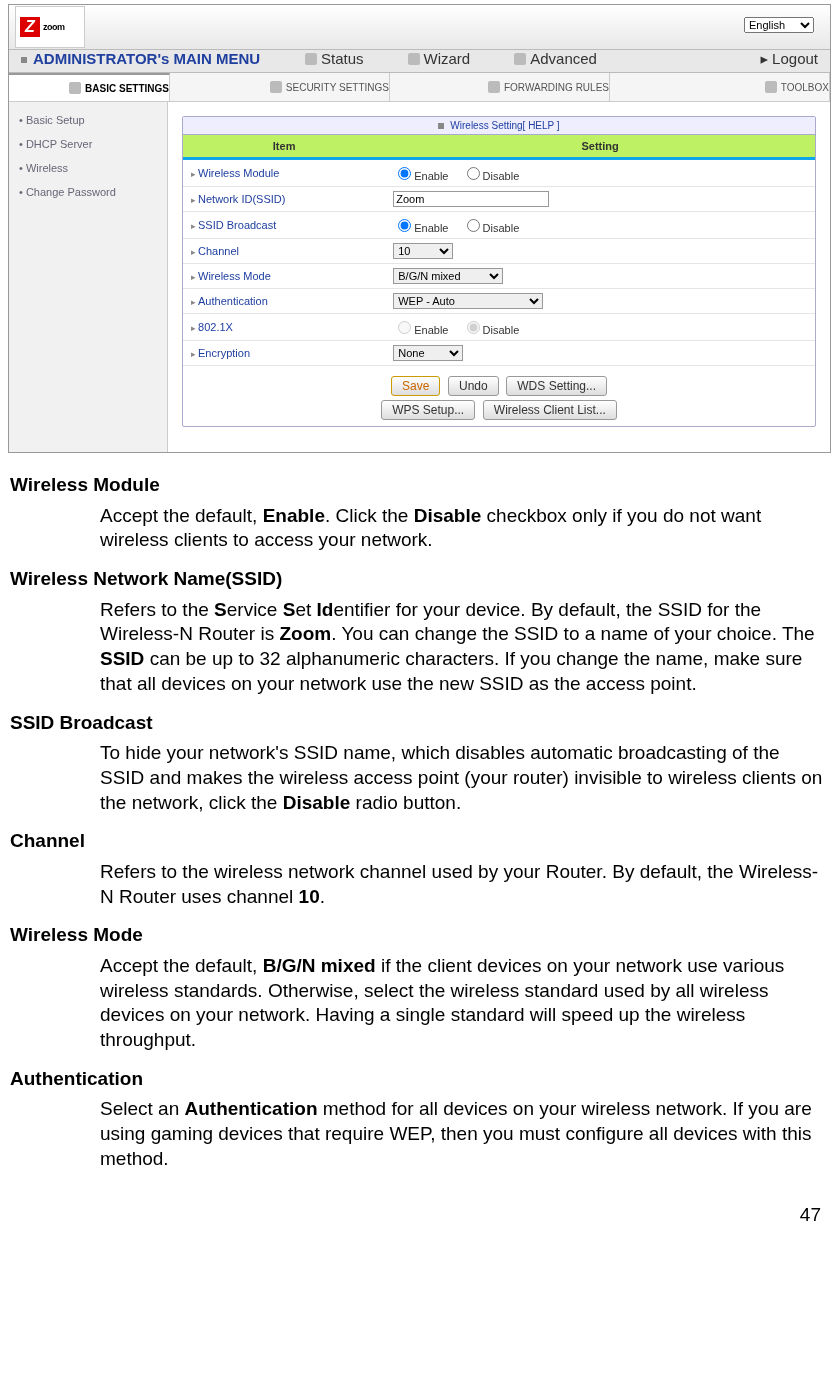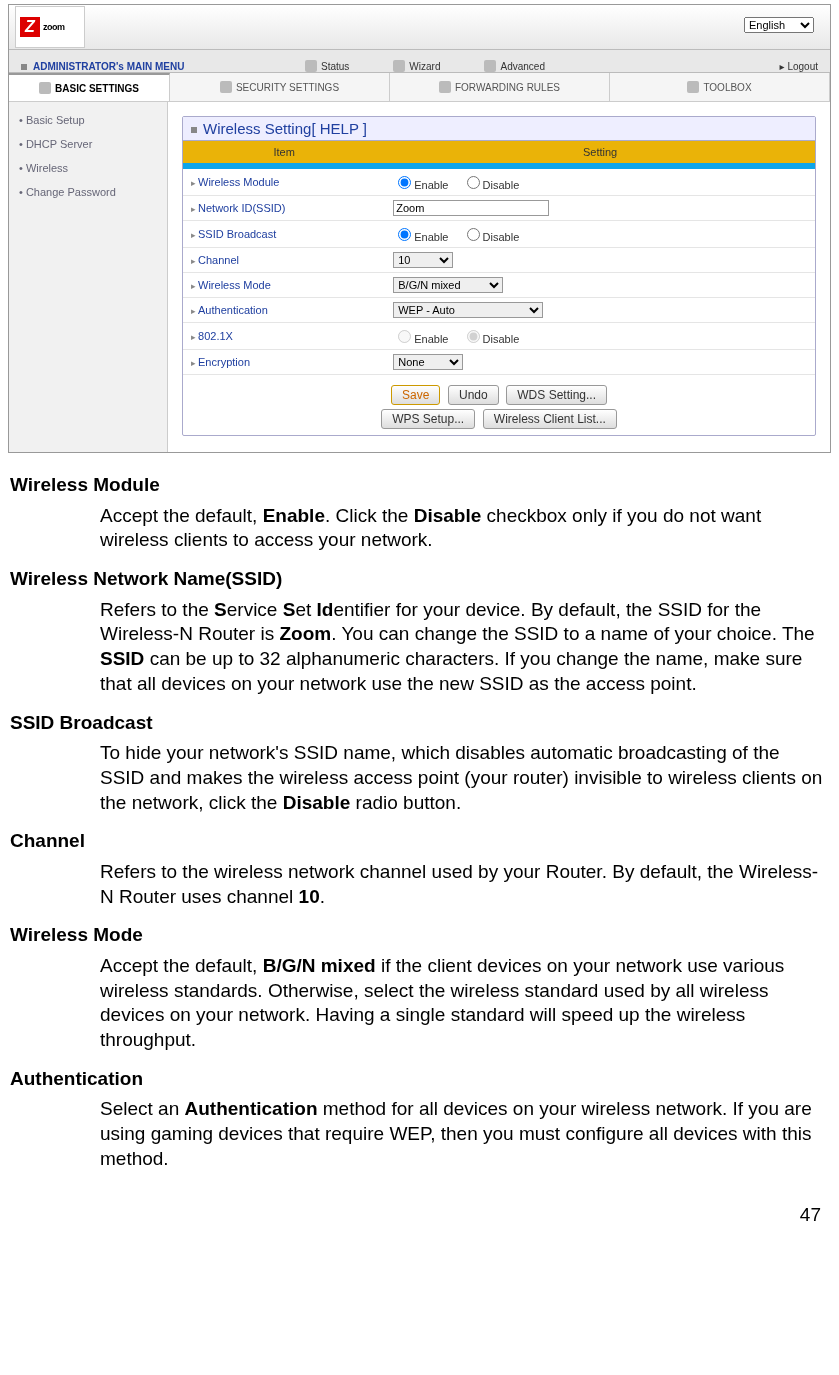--- a/index.html
+++ b/index.html
@@ -4,35 +4,35 @@
 <style>
   body{margin:0;padding:0;font-family:Arial,Helvetica,sans-serif;font-size:13px;background:#fff;color:#000;width:839px}
   .page{padding:0 8px}
   .router-shot{border:1px solid #999;margin:4px 0 20px 0;background:#fff}
   .top-bar{height:44px;background:linear-gradient(#fff,#e8e8e8);border-bottom:1px solid #bbb;position:relative;display:flex;align-items:center}
   .logo{width:60px;height:40px;margin:2px 6px;background:#fff;border:1px solid #ccc;display:flex;align-items:center;padding:0 4px}
   .logo-z{width:20px;height:20px;background:#d00;color:#fff;font-weight:bold;font-size:16px;display:flex;align-items:center;justify-content:center;font-style:italic;margin-right:3px}
   .logo-text{font-size:9px;font-weight:bold;letter-spacing:-0.5px}
   .lang{position:absolute;right:16px;top:12px}
   .lang select{font-size:11px;width:70px}
-  .main-menu{height:22px;background:#e8e8e8;border-bottom:1px solid #bbb;display:flex;align-items:flex-end;font-size:10px}
+  .main-menu{height:22px;background:#e8e8e8;border-bottom:1px solid #bbb;display:flex;align-items:flex-start;font-size:15px}
   .main-menu .title{color:#2040a0;font-weight:bold;padding:0 12px;flex:0 0 250px}
   .main-menu .mitem{padding:0 22px;color:#333;display:flex;align-items:center;gap:4px}
   .main-menu .logout{margin-left:auto;padding-right:12px;color:#333}
   .sub-tabs{height:28px;background:#f5f5f5;border-bottom:1px solid #ccc;display:flex;align-items:stretch;font-size:10px}
-  .sub-tabs .tab{flex:1;display:flex;align-items:center;justify-content:center;border-right:1px solid #ccc;color:#555;gap:4px}
+  .sub-tabs .tab{flex:1;display:flex;align-items:center;justify-content:flex-end;border-right:1px solid #ccc;color:#555;gap:4px}
   .sub-tabs .tab:first-child{flex:0 0 160px;background:#fff;color:#000;font-weight:bold;border-top:2px solid #999}
   .content-area{display:flex;min-height:350px}
   .sidebar{width:158px;background:#f1f1f1;border-right:1px solid #ccc;padding-top:6px}
   .sidebar .sitem{font-size:11px;color:#667;padding:6px 10px}
   .main-panel{flex:1;padding:14px 14px 10px 14px}
   .panel{border:1px solid #aac;border-radius:2px}
-  .panel-head{background:#eef;border-bottom:1px solid #aac;padding:3px 8px;font-size:15px;color:#2040a0;display:flex;justify-content:flex-start}
+  .panel-head{background:#eef;border-bottom:1px solid #aac;padding:3px 8px;font-size:10px;color:#2040a0;display:flex;justify-content:center}
   .settings-table{width:100%;border-collapse:collapse;font-size:11px}
-  .settings-table th{background:#eab308;border-bottom:6px solid #0ea5e9;padding:5px;font-weight:normal;color:#333}
+  .settings-table th{background:#bef264;border-bottom:3px solid #0ea5e9;padding:5px;font-weight:bold;color:#333}
   .settings-table td{border-bottom:1px solid #e5e5e5;padding:4px 8px;color:#2040a0}
   .settings-table td.lbl{width:32%}
   .settings-table td.lbl::before{content:"▸ ";color:#888;font-size:9px}
   .settings-table input[type=text],.settings-table select{font-size:11px;border:1px solid #999}
   .settings-table input[type=text]{width:150px}
   .btn-row{text-align:center;padding:8px 0 4px 0}
   .btn-row button{font-size:12px;border:1px solid #999;border-radius:3px;padding:2px 10px;margin:2px;background:linear-gradient(#fff,#ddd);color:#333}
   .btn-row button.primary{color:#c60;border-color:#c90}
   .radio-lbl{color:#333;font-size:11px;margin-right:10px}
   .doc{font-size:19px;line-height:1.3;padding:0 2px 20px 2px}

